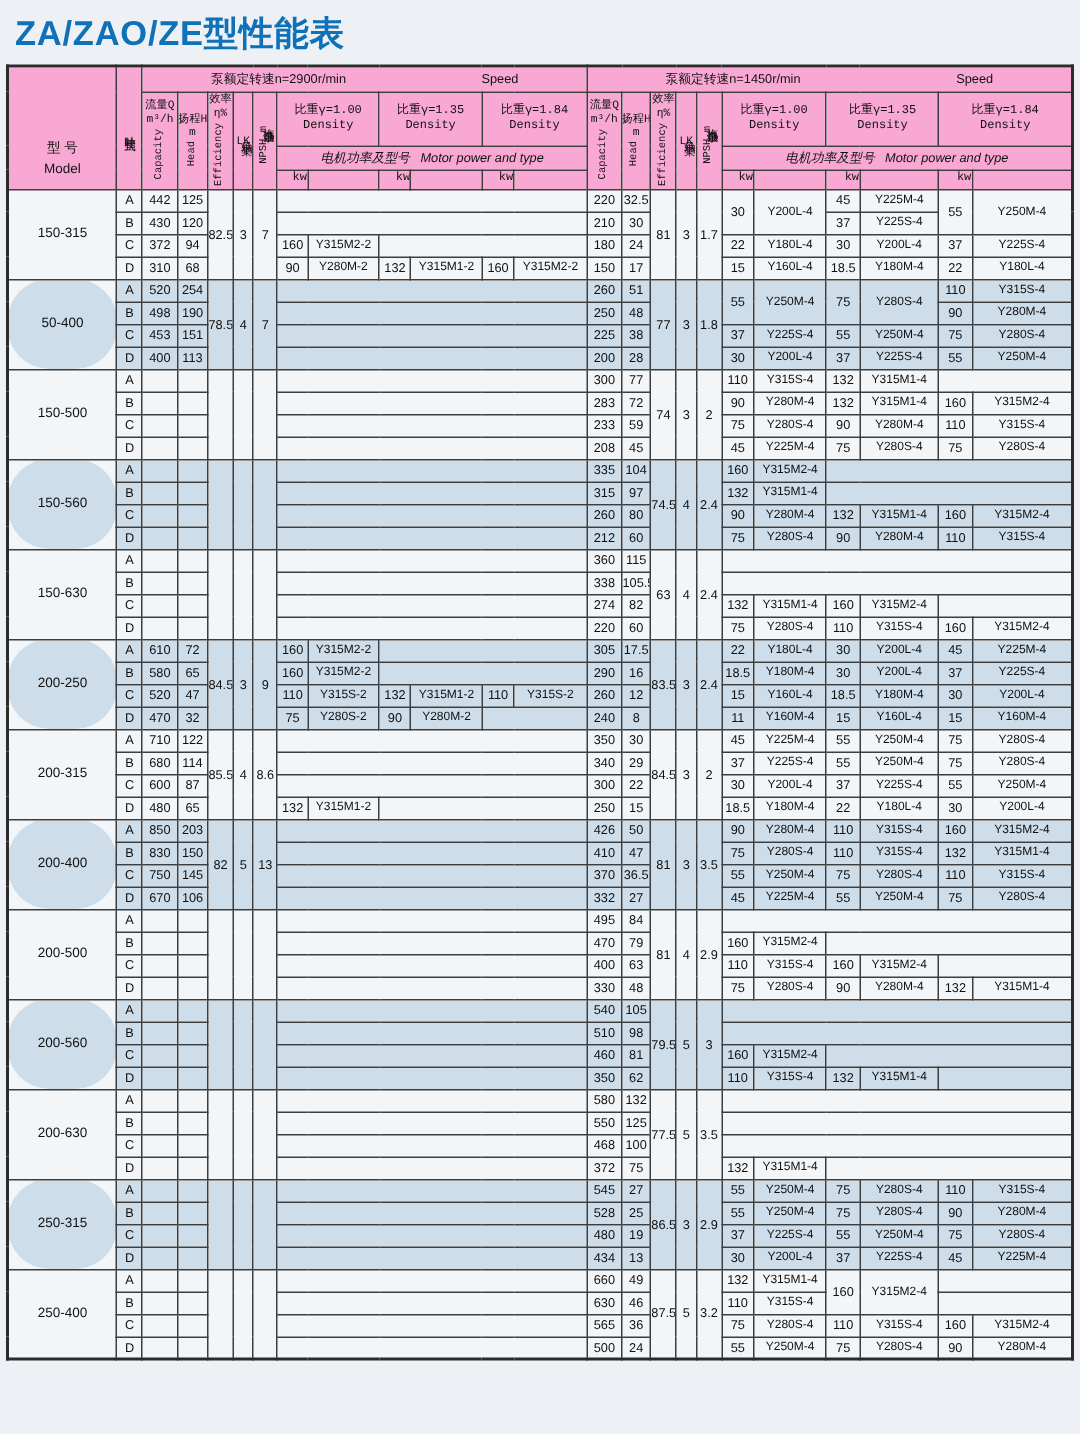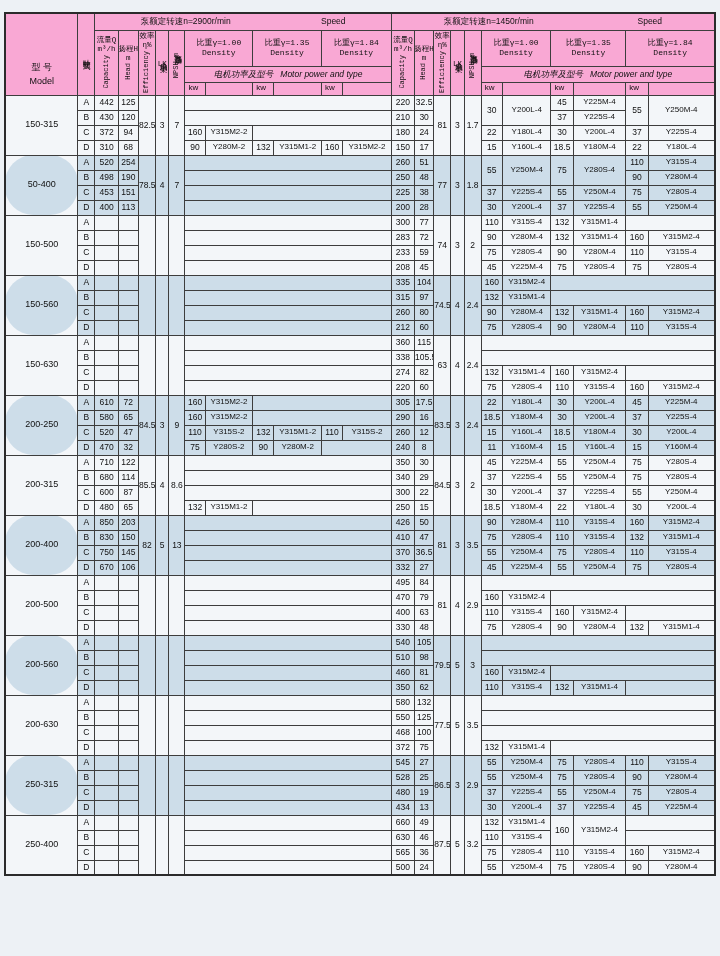--- a/index.html
+++ b/index.html
@@ -31,30 +31,31 @@
   tr.hr3{height:16px;font-style:italic;}
   tr.hr4{height:13px;}
   tbody tr{height:15px;}
   tbody tr.shade td{background:#cddde9;}
   tbody tr.light td{background:#f3f6f9;}
   .speed-flex{display:flex;justify-content:space-around;align-items:center;font-size:8.5px;}
   .twoline{display:flex;flex-direction:column;justify-content:center;gap:1px;font-size:8px;}
   .stackhdr{display:flex;flex-direction:column;align-items:center;justify-content:flex-start;gap:1px;font-size:7.5px;padding-top:1px;height:100%;}
   .vzh{writing-mode:vertical-rl;letter-spacing:1px;font-size:7.5px;}
   .ven{writing-mode:vertical-rl;transform:rotate(180deg);font-size:7px;letter-spacing:0;}
-  .kwlab{text-align:left;padding-left:3px;font-size:8px;}
+  .kwlab{text-align:right;padding-left:3px;font-size:8px;font-family:Liberation Mono, monospace;}
   .model-td{font-size:9px;border-radius:28px;}
   .mtype{font-size:8px;}
   .kw{font-size:8.5px;}
   .modelhdr{font-size:9px;line-height:1.4;margin-top:40px;}
 </style>
 </head>
 <body>
 
 <div class="titles">
+  <div class="title-zh">ZA/ZAO/ZE型性能表</div>
 </div>
 
 <table id="perf">
   <colgroup>
     <col style="width:72px">
       <col style="width:17px">
     <col style="width:23px">
       <col style="width:20px">
       <col style="width:17px">
       <col style="width:13px">

